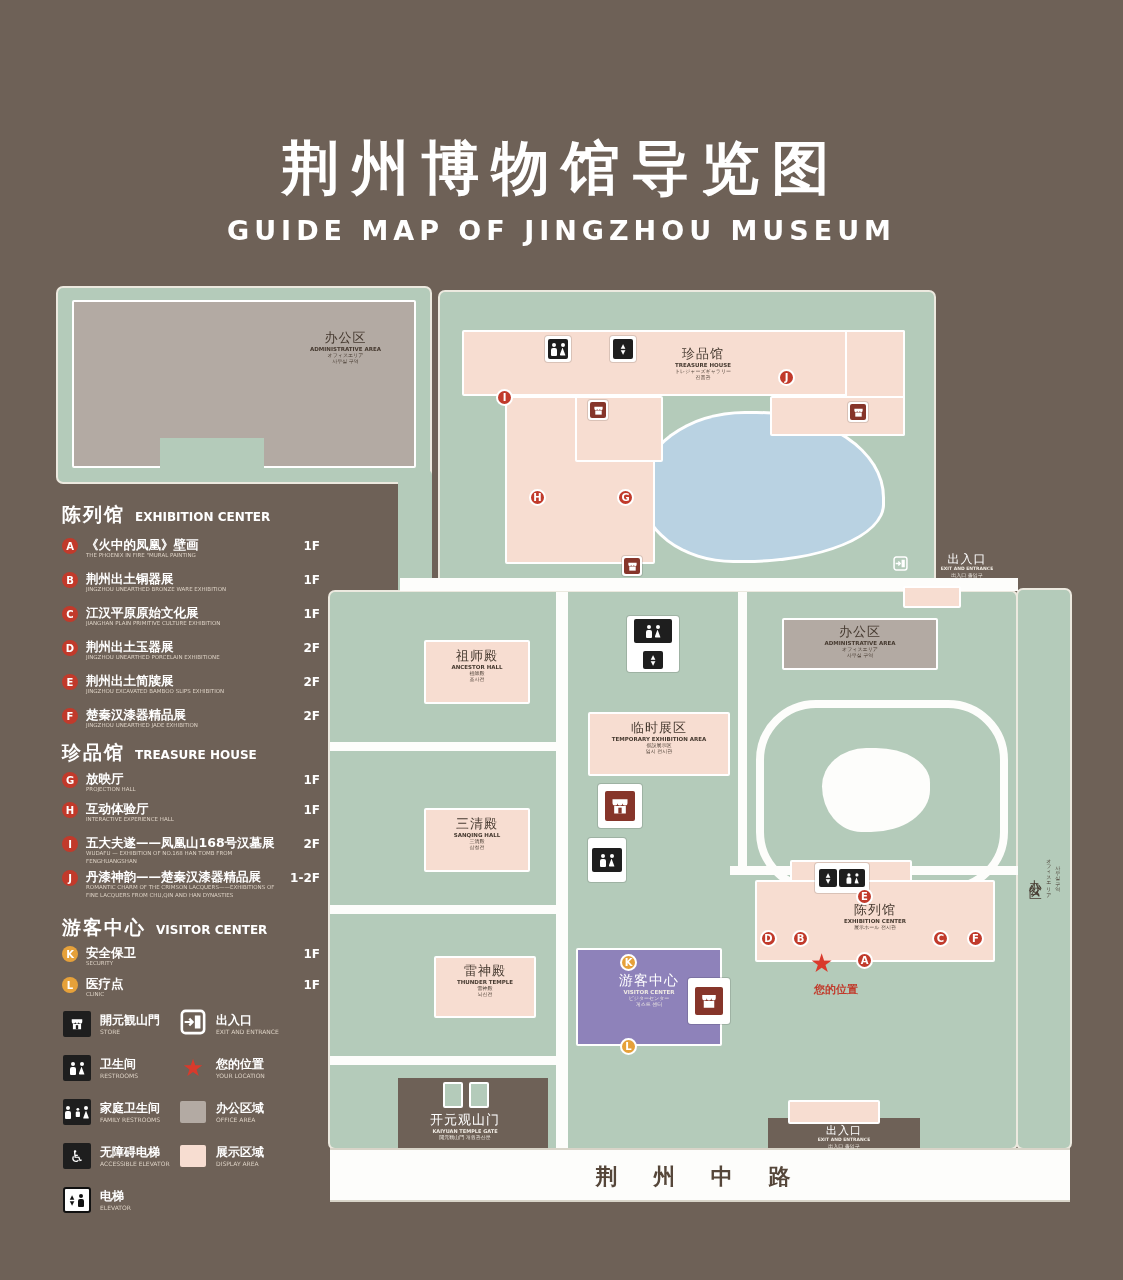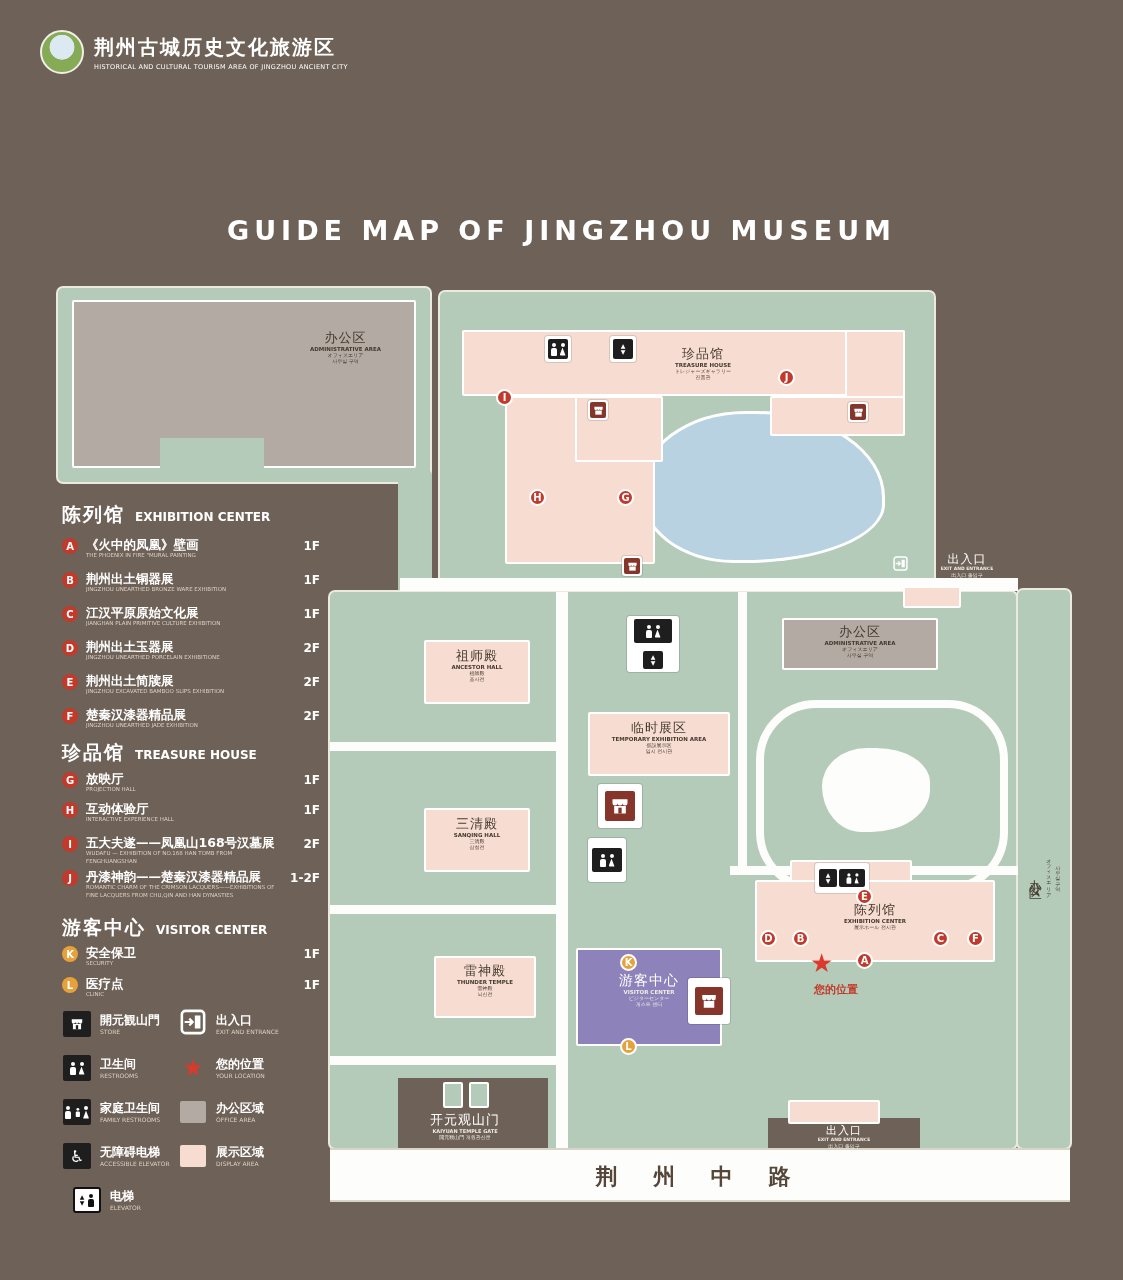--- a/index.html
+++ b/index.html
@@ -51,29 +51,23 @@
 .licon .cn{font-size:12px;font-weight:bold;line-height:1.2}
 .licon .en{font-size:6px;color:#ddd2c5}
 .sw{width:26px;height:22px;border-radius:2px}
 .vtx{writing-mode:vertical-rl}
 </style>
 </head>
 <body>
 
 <div id="canvas">
 
-  <div class="hlogo" style="left:40px;top:30px">
-    <div style="width:44px;height:44px;border-radius:50%;background:radial-gradient(circle at 50% 38%,#dce9f2 0 38%,#86ab57 40% 100%);border:2px solid #f2efe6"></div>
-    <div>
-      <div style="font-size:20px;font-weight:bold;letter-spacing:2px">荆州古城历史文化旅游区</div>
-      <div style="font-size:6.5px;letter-spacing:.3px;margin-top:2px">HISTORICAL AND CULTURAL TOURISM AREA OF JINGZHOU ANCIENT CITY</div>
-    </div>
-  </div>
-
-
+
+
+  <div class="title" style="top:130px;font-size:58px;letter-spacing:12px">荆州博物馆导览图</div>
   <div class="title" style="top:215px;font-size:27px;letter-spacing:5px">GUIDE MAP OF JINGZHOU MUSEUM</div>
 
   <div class="lsec" style="left:62px;top:502px">
       <span class="cn">陈列馆</span>
       <span class="en">EXHIBITION CENTER</span>
     </div>
 
   <div class="litem" style="top:538px">
       <span class="lb">A</span>
       <div class="tx">
@@ -284,21 +278,21 @@
   <div class="licon" style="left:178px;top:1142px">
       <span class="bx">
         <span class="sw" style="background:#f7ddd1"></span>
       </span>
       <div>
         <div class="cn">展示区域</div>
         <div class="en">DISPLAY AREA</div>
       </div>
     </div>
 
-  <div class="licon" style="left:72px;top:1186px">
+  <div class="licon" style="left:62px;top:1186px">
       <span class="bx">
         <span style="width:28px;height:26px;border:2px solid #111;border-radius:3px;background:#fff;display:flex;align-items:center;justify-content:center;gap:3px">
           <span class="ud k">
             <span>▲</span>
             <span>▼</span>
           </span>
           <span class="per k">
             <i></i>
             <b></b>
           </span>

